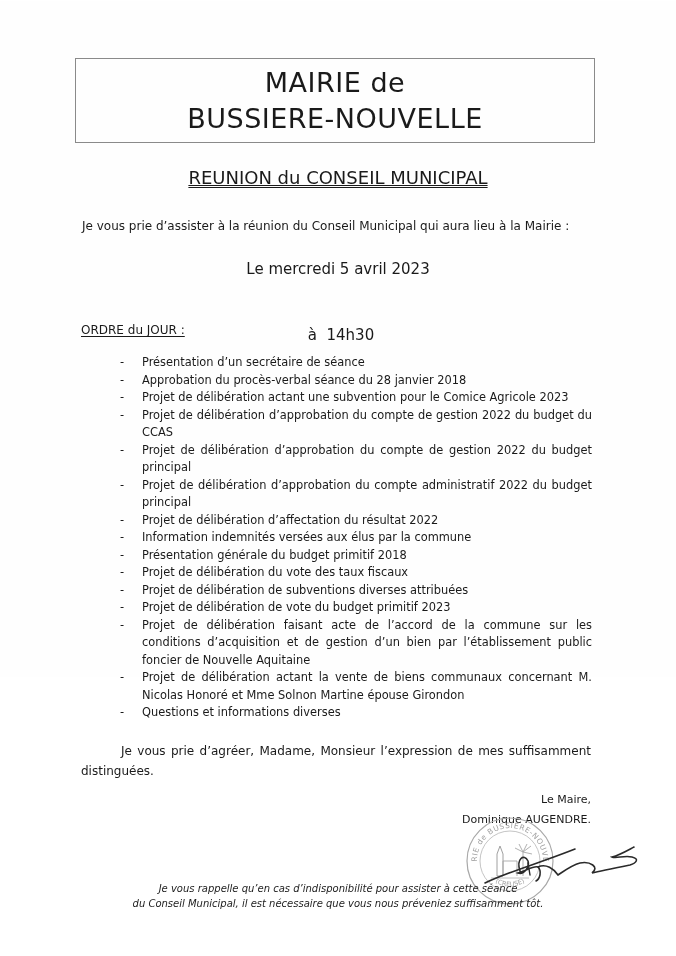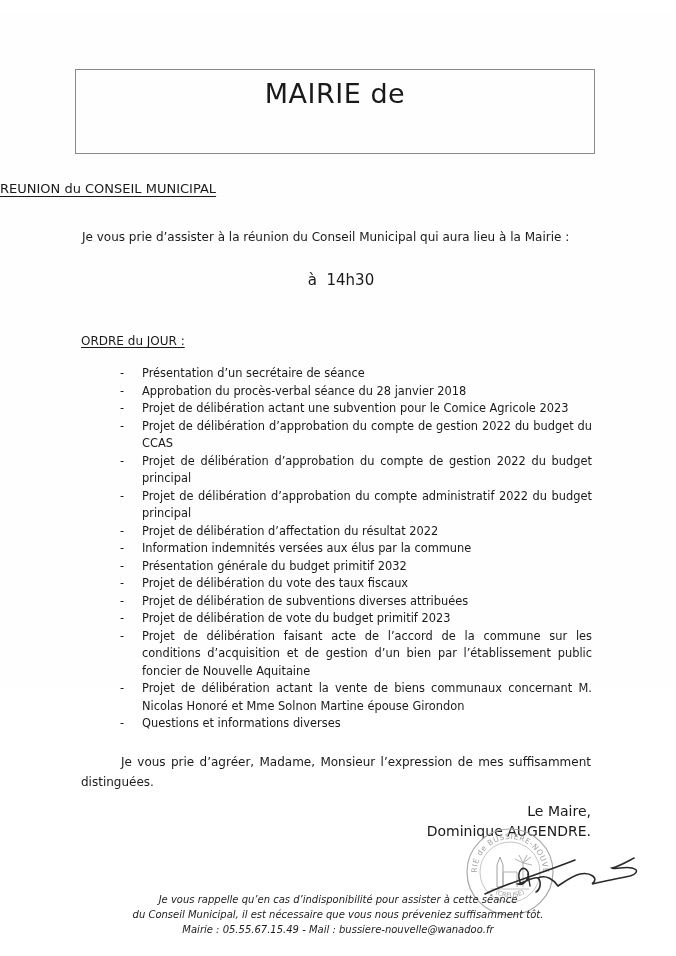--- a/index.html
+++ b/index.html
@@ -10,21 +10,21 @@
     body {
       width: 676px;
       height: 956px;
       position: relative;
       overflow: hidden;
       font-family: "DejaVu Sans", sans-serif;
       color: #1a1a1a;
     }
     .page {
       position: absolute;
-      left: 0; top: 12px;
+      left: 0; top: 1px;
       width: 676px; height: 676px;
       background: #fefefe;
     }
     .title-box {
       position: absolute;
       left: 75px;
       top: 57px;
       width: 520px;
       height: 85px;
       border: 1.5px solid #8a8a8a;
@@ -44,23 +44,24 @@
       left: 0; right: 0;
       top: 44px;
       font-size: 27px;
       letter-spacing: 0.5px;
       line-height: 32px;
     }
     .subtitle {
       position: absolute;
       left: 0; width: 676px;
       top: 166px;
-      text-align: left;
-      font-size: 13px;
+      text-align: center;
+      font-size: 18px;
       line-height: 22px;
+      text-decoration: underline;
     }
     .subtitle span {
       text-decoration: underline;
       text-underline-offset: 3px;
       text-decoration-thickness: 1px;
     }
     .intro {
       position: absolute;
       left: 82px;
       top: 217px;
@@ -118,21 +119,21 @@
       font-size: 12px;
       line-height: 20px;
       text-align: justify;
       text-indent: 40px;
     }
     .signature-block {
       position: absolute;
       right: 85px;
       top: 789px;
       text-align: right;
-      font-size: 14px;
+      font-size: 11px;
       line-height: 20px;
     }
     .stamp {
       position: absolute;
       left: 465px;
       top: 815px;
       width: 90px;
       height: 90px;
     }
     .signature {
@@ -154,44 +155,46 @@
       color: #222;
     }
   </style>
 </head>
 <body>
 
 <div class="page">
 
   <div class="title-box">
     <div class="title-line1">MAIRIE de</div>
+    <div class="title-line2">BUSSIERE-NOUVELLE</div>
   </div>
 
   <div class="subtitle">
     <span>REUNION du CONSEIL MUNICIPAL</span>
   </div>
 
   <div class="intro">Je vous prie d’assister à la réunion du Conseil Municipal qui aura lieu à la Mairie :</div>
 
   <div class="date-block">
-    <div class="date-line2" style="white-space: pre;">à  14h30</div>
+    <div>Le mercredi 5 avril 2023</div>
+    <div class="date-line2" style="white-space: pre; margin-top: 46px;">à  14h30</div>
   </div>
 
   <div class="ordre">ORDRE du JOUR :</div>
 
   <ul class="agenda">
     <li class="agenda-item"><span class="dash">-</span><span>Présentation d’un secrétaire de séance</span></li>
     <li class="agenda-item"><span class="dash">-</span><span>Approbation du procès-verbal séance du 28 janvier 2018</span></li>
     <li class="agenda-item"><span class="dash">-</span><span>Projet de délibération actant une subvention pour le Comice Agricole 2023</span></li>
     <li class="agenda-item"><span class="dash">-</span><span>Projet de délibération d’approbation du compte de gestion 2022 du budget du CCAS</span></li>
     <li class="agenda-item"><span class="dash">-</span><span>Projet de délibération d’approbation du compte de gestion 2022 du budget principal</span></li>
     <li class="agenda-item"><span class="dash">-</span><span>Projet de délibération d’approbation du compte administratif 2022 du budget principal</span></li>
     <li class="agenda-item"><span class="dash">-</span><span>Projet de délibération d’affectation du résultat 2022</span></li>
     <li class="agenda-item"><span class="dash">-</span><span>Information indemnités versées aux élus par la commune</span></li>
-    <li class="agenda-item"><span class="dash">-</span><span>Présentation générale du budget primitif 2032</span></li>
+    <li class="agenda-item"><span class="dash">-</span><span>Présentation générale du budget primitif 2018</span></li>
     <li class="agenda-item"><span class="dash">-</span><span>Projet de délibération du vote des taux fiscaux</span></li>
     <li class="agenda-item"><span class="dash">-</span><span>Projet de délibération de subventions diverses attribuées</span></li>
     <li class="agenda-item"><span class="dash">-</span><span>Projet de délibération de vote du budget primitif 2023</span></li>
     <li class="agenda-item"><span class="dash">-</span><span>Projet de délibération faisant acte de l’accord de la commune sur les conditions d’acquisition et de gestion d’un bien par l’établissement public foncier de Nouvelle Aquitaine</span></li>
     <li class="agenda-item"><span class="dash">-</span><span>Projet de délibération actant la vente de biens communaux concernant M. Nicolas Honoré et Mme Solnon Martine épouse Girondon</span></li>
     <li class="agenda-item"><span class="dash">-</span><span>Questions et informations diverses</span></li>
   </ul>
 
   <div class="closing">Je vous prie d’agréer, Madame, Monsieur l’expression de mes suffisamment distinguées.</div>
 
@@ -224,16 +227,15 @@
   <svg class="signature" viewBox="0 0 165 50">
     <path d="M5 42 C 30 30, 60 22, 95 8" fill="none" stroke="#2a2a2a" stroke-width="1.6" stroke-linecap="round"></path>
     <path d="M40 30 C 36 18, 44 12, 48 20 C 50 26, 44 34, 38 32 C 46 30, 54 24, 58 26 C 62 30, 60 38, 56 40" fill="none" stroke="#2a2a2a" stroke-width="1.6" stroke-linecap="round"></path>
     <path d="M58 26 C 66 22, 74 28, 78 34 C 84 30, 92 24, 100 22 C 110 20, 120 26, 112 32 C 120 30, 140 26, 150 24 C 156 22, 160 18, 152 16 C 144 14, 136 18, 132 16 C 140 14, 150 8, 154 6" fill="none" stroke="#2a2a2a" stroke-width="1.6" stroke-linecap="round"></path>
     <path d="M48 22 L 50 34" fill="none" stroke="#2a2a2a" stroke-width="1.4" stroke-linecap="round"></path>
   </svg>
 
   <div class="footer">
     <div>Je vous rappelle qu’en cas d’indisponibilité pour assister à cette séance</div>
     <div>du Conseil Municipal, il est nécessaire que vous nous préveniez suffisamment tôt.</div>
-    <div>Mairie : 05.55.67.15.49 - Mail : bussiere-nouvelle@wanadoo.fr</div>
   </div>
 
 </div>
 
 </body></html>

